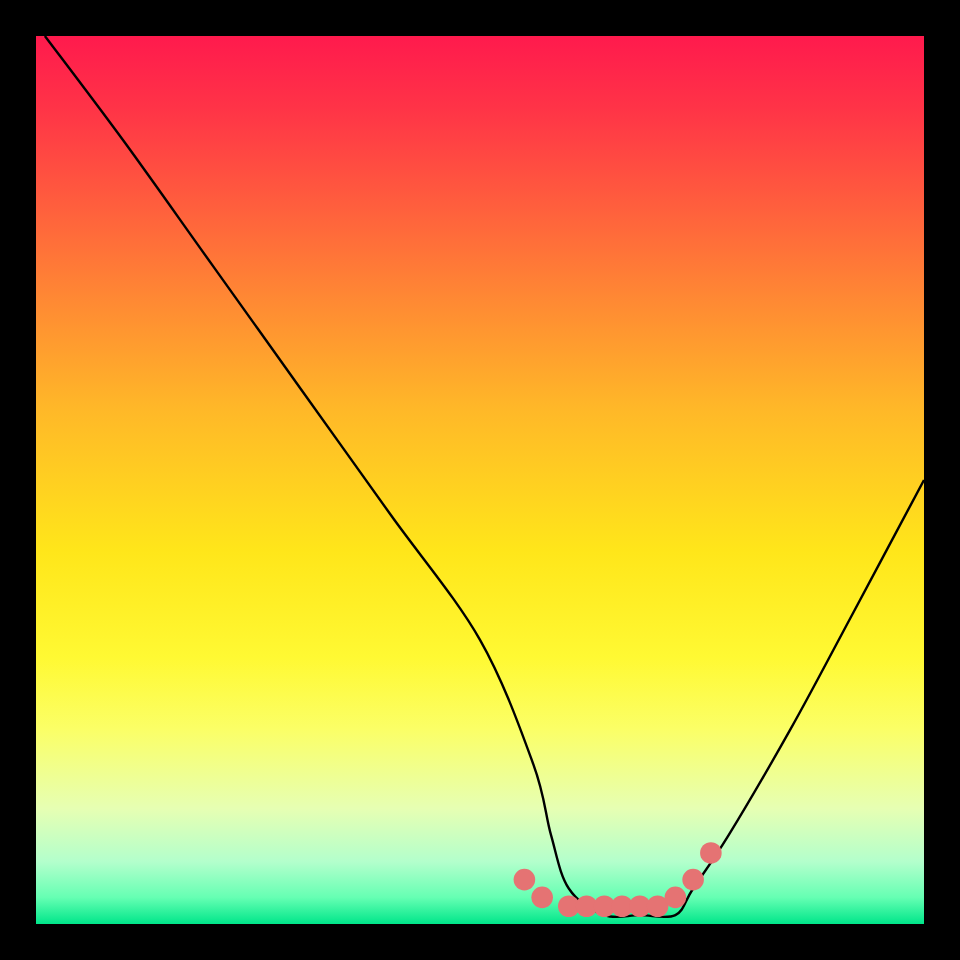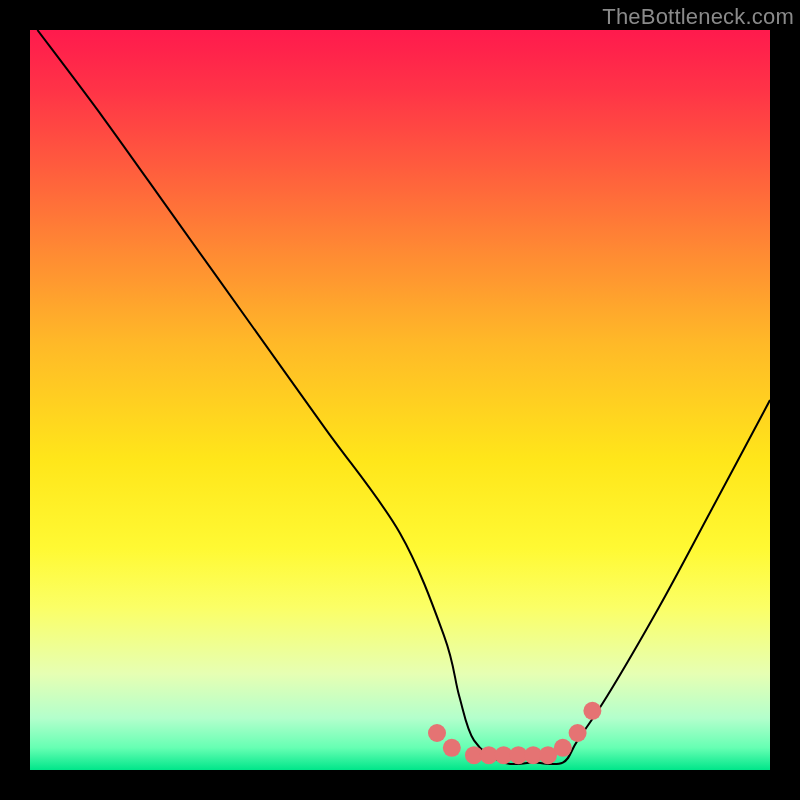--- a/index.html
+++ b/index.html
@@ -54,21 +54,20 @@
     font-size: 22px;
     color: #8a8a8a;
     letter-spacing: 0.2px;
     pointer-events: none;
   }
 </style>
 </head>
 <body>
 
 <div class="frame">
-  <div class="watermark">TheBottleneck.com</div>
   <div class="plot">
     <svg class="curve" viewBox="0 0 740 740" preserveAspectRatio="none">
       <path id="main-curve" fill="none" stroke="#000000" stroke-width="2" d="M 7.4 0.0 C 18.5 14.8, 50.6 56.7, 74.0 88.8 C 97.4 120.9, 123.3 157.9, 148.0 192.4 C 172.7 226.9, 197.3 261.5, 222.0 296.0 C 246.7 330.5, 271.3 365.1, 296.0 399.6 C 320.7 434.1, 350.3 468.7, 370.0 503.2 C 389.7 537.7, 404.5 579.7, 414.4 606.8 C 424.3 633.9, 424.3 648.7, 429.2 666.0 C 434.1 683.3, 436.6 699.3, 444.0 710.4 C 451.4 721.5, 463.7 728.9, 473.6 732.6 C 483.5 736.3, 493.3 732.6, 503.2 732.6 C 513.1 732.6, 525.4 736.3, 532.8 732.6 C 540.2 728.9, 540.2 721.5, 547.6 710.4 C 555.0 699.3, 563.6 688.2, 577.2 666.0 C 590.8 643.8, 611.7 608.0, 629.0 577.2 C 646.3 546.4, 662.3 515.5, 680.8 481.0 C 699.3 446.5, 730.1 388.5, 740.0 370.0"></path>
       <g id="dots">
           <circle cx="407.0" cy="703.0" r="9" fill="#e57373"></circle>
           <circle cx="421.8" cy="717.8" r="9" fill="#e57373"></circle>
           <circle cx="444.0" cy="725.2" r="9" fill="#e57373"></circle>
           <circle cx="458.8" cy="725.2" r="9" fill="#e57373"></circle>
           <circle cx="473.6" cy="725.2" r="9" fill="#e57373"></circle>
           <circle cx="488.4" cy="725.2" r="9" fill="#e57373"></circle>

